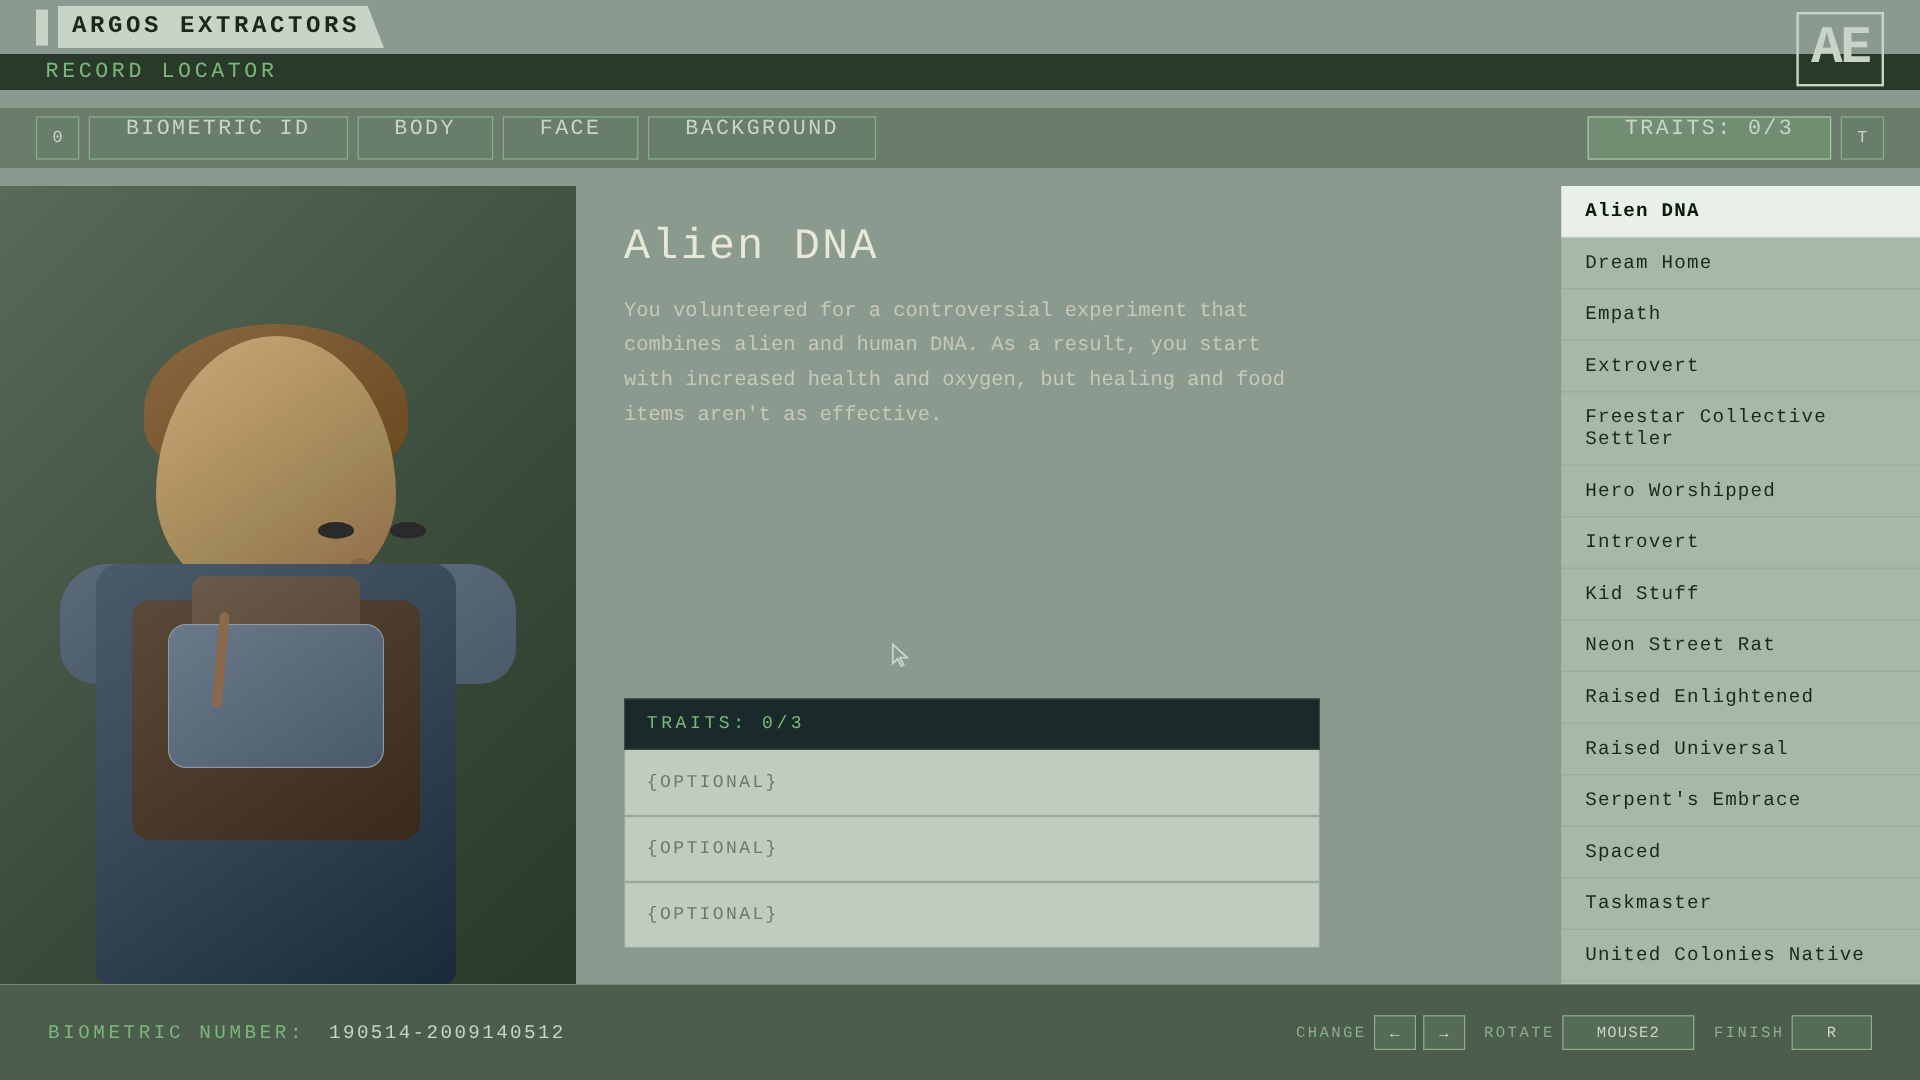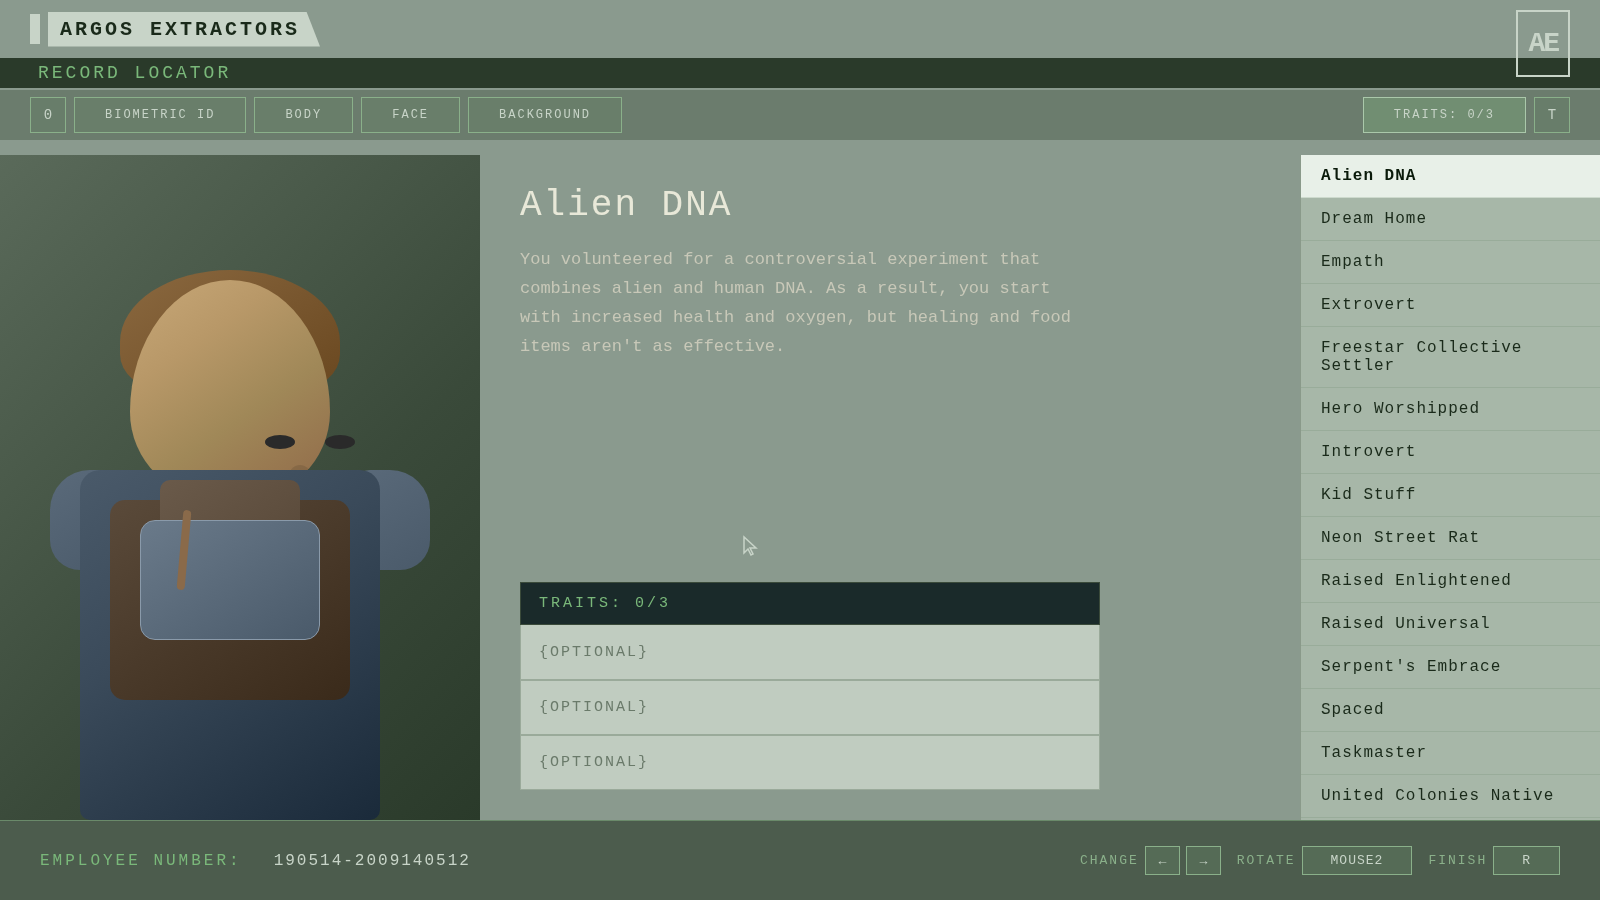--- a/index.html
+++ b/index.html
@@ -17,21 +17,21 @@
       position: absolute;
       top: 0;
       left: 0;
       right: 0;
       height: 90px;
       background: transparent;
     }
     .company-bar {
       display: flex;
       align-items: center;
-      height: 58px;
+      height: 45px;
       background: transparent;
       padding-left: 30px;
     }
     .company-logo-block {
       width: 10px;
       height: 30px;
       background: #c8d4c8;
       margin-right: 8px;
     }
     .company-name {
@@ -53,25 +53,25 @@
     .record-locator-text {
       color: #7ab87a;
       font-size: 18px;
       letter-spacing: 3px;
     }
     .ae-logo {
       position: absolute;
       top: 10px;
       right: 30px;
       color: #c8d4c8;
-      font-size: 28px;
+      font-size: 44px;
       font-weight: bold;
       letter-spacing: -2px;
       border: 2px solid #c8d4c8;
-      padding: 16px 10px;
+      padding: 4px 10px;
     }
 
     
     .nav-bar {
       position: absolute;
       top: 90px;
       left: 0;
       right: 0;
       height: 50px;
       background: rgba(60, 80, 60, 0.4);
@@ -87,28 +87,28 @@
       background: rgba(100, 130, 100, 0.3);
       color: #c8d4c8;
       display: flex;
       align-items: center;
       justify-content: center;
       font-size: 14px;
       cursor: pointer;
     }
     .nav-tab {
       height: 36px;
-      padding: 13px 30px;
+      padding: 0 30px;
       border: 1px solid #8ab08a;
       background: rgba(100, 130, 100, 0.25);
       color: #c8d4c8;
-      font-size: 12px;
+      font-size: 18px;
       letter-spacing: 2px;
       display: flex;
-      align-items: center;
+      align-items: flex-start;
       cursor: pointer;
       font-family: 'Courier New', Courier, monospace;
     }
     .nav-tab.active {
       background: rgba(120, 160, 120, 0.5);
       border-color: #aac8aa;
     }
     .nav-tab-traits {
       margin-left: auto;
       background: rgba(100, 130, 100, 0.5);
@@ -348,21 +348,21 @@
     }
     .employee-label {
       color: #7ab87a;
       font-size: 16px;
       letter-spacing: 3px;
     }
     .employee-number {
       color: #c8d4c8;
       font-size: 16px;
       letter-spacing: 2px;
-      margin-left: 32px;
+      margin-left: 20px;
     }
     .bottom-actions {
       margin-left: auto;
       display: flex;
       align-items: center;
       gap: 16px;
     }
     .action-group {
       display: flex;
       align-items: center;
@@ -486,21 +486,21 @@
       <div class="trait-list-item">Raised Enlightened</div>
       <div class="trait-list-item">Raised Universal</div>
       <div class="trait-list-item">Serpent's Embrace</div>
       <div class="trait-list-item">Spaced</div>
       <div class="trait-list-item">Taskmaster</div>
       <div class="trait-list-item">United Colonies Native</div>
     </div>
 </div>
 
 <div class="bottom-bar">
-  <span class="employee-label">EMPLOYEE NUMBER:</span>
+  <span class="employee-label">BIOMETRIC NUMBER:</span>
   <span class="employee-number">190514-2009140512</span>
   <div class="bottom-actions">
     <div class="action-group">
       <span class="action-label">CHANGE</span>
       <button class="action-btn-arrow">←</button>
       <button class="action-btn-arrow">→</button>
     </div>
     <div class="action-group">
       <span class="action-label">ROTATE</span>
       <button class="action-btn">MOUSE2</button>

